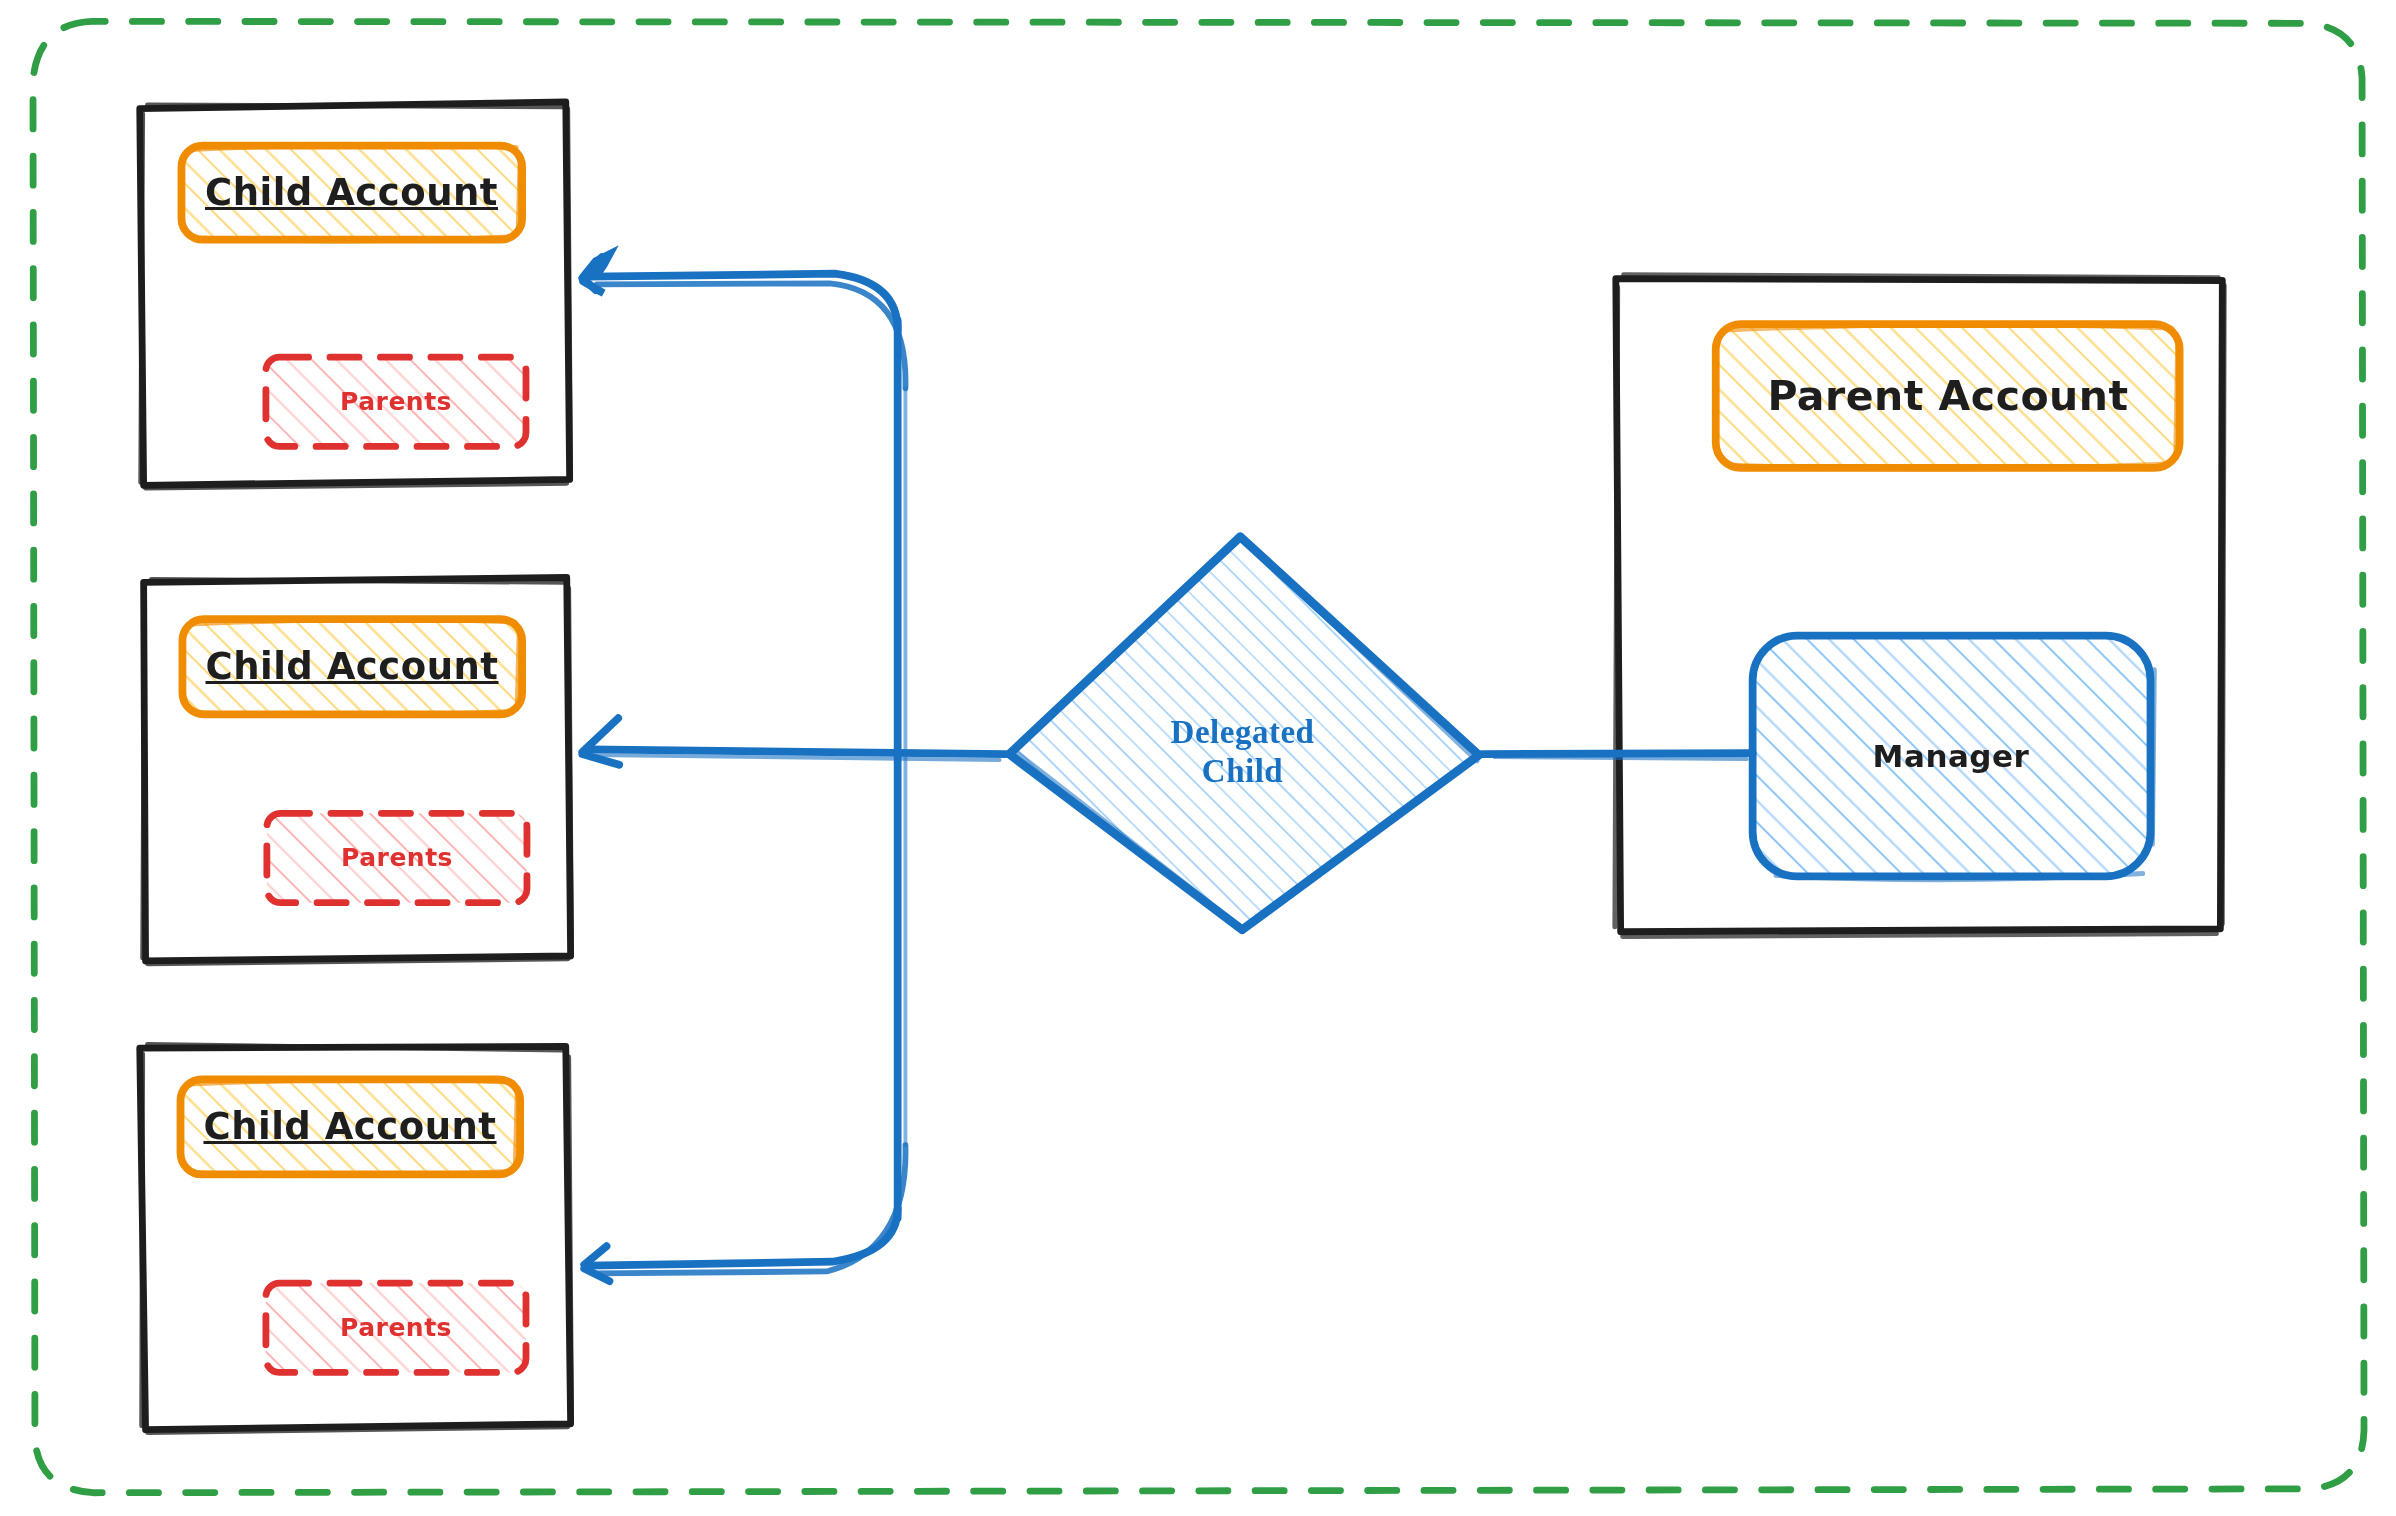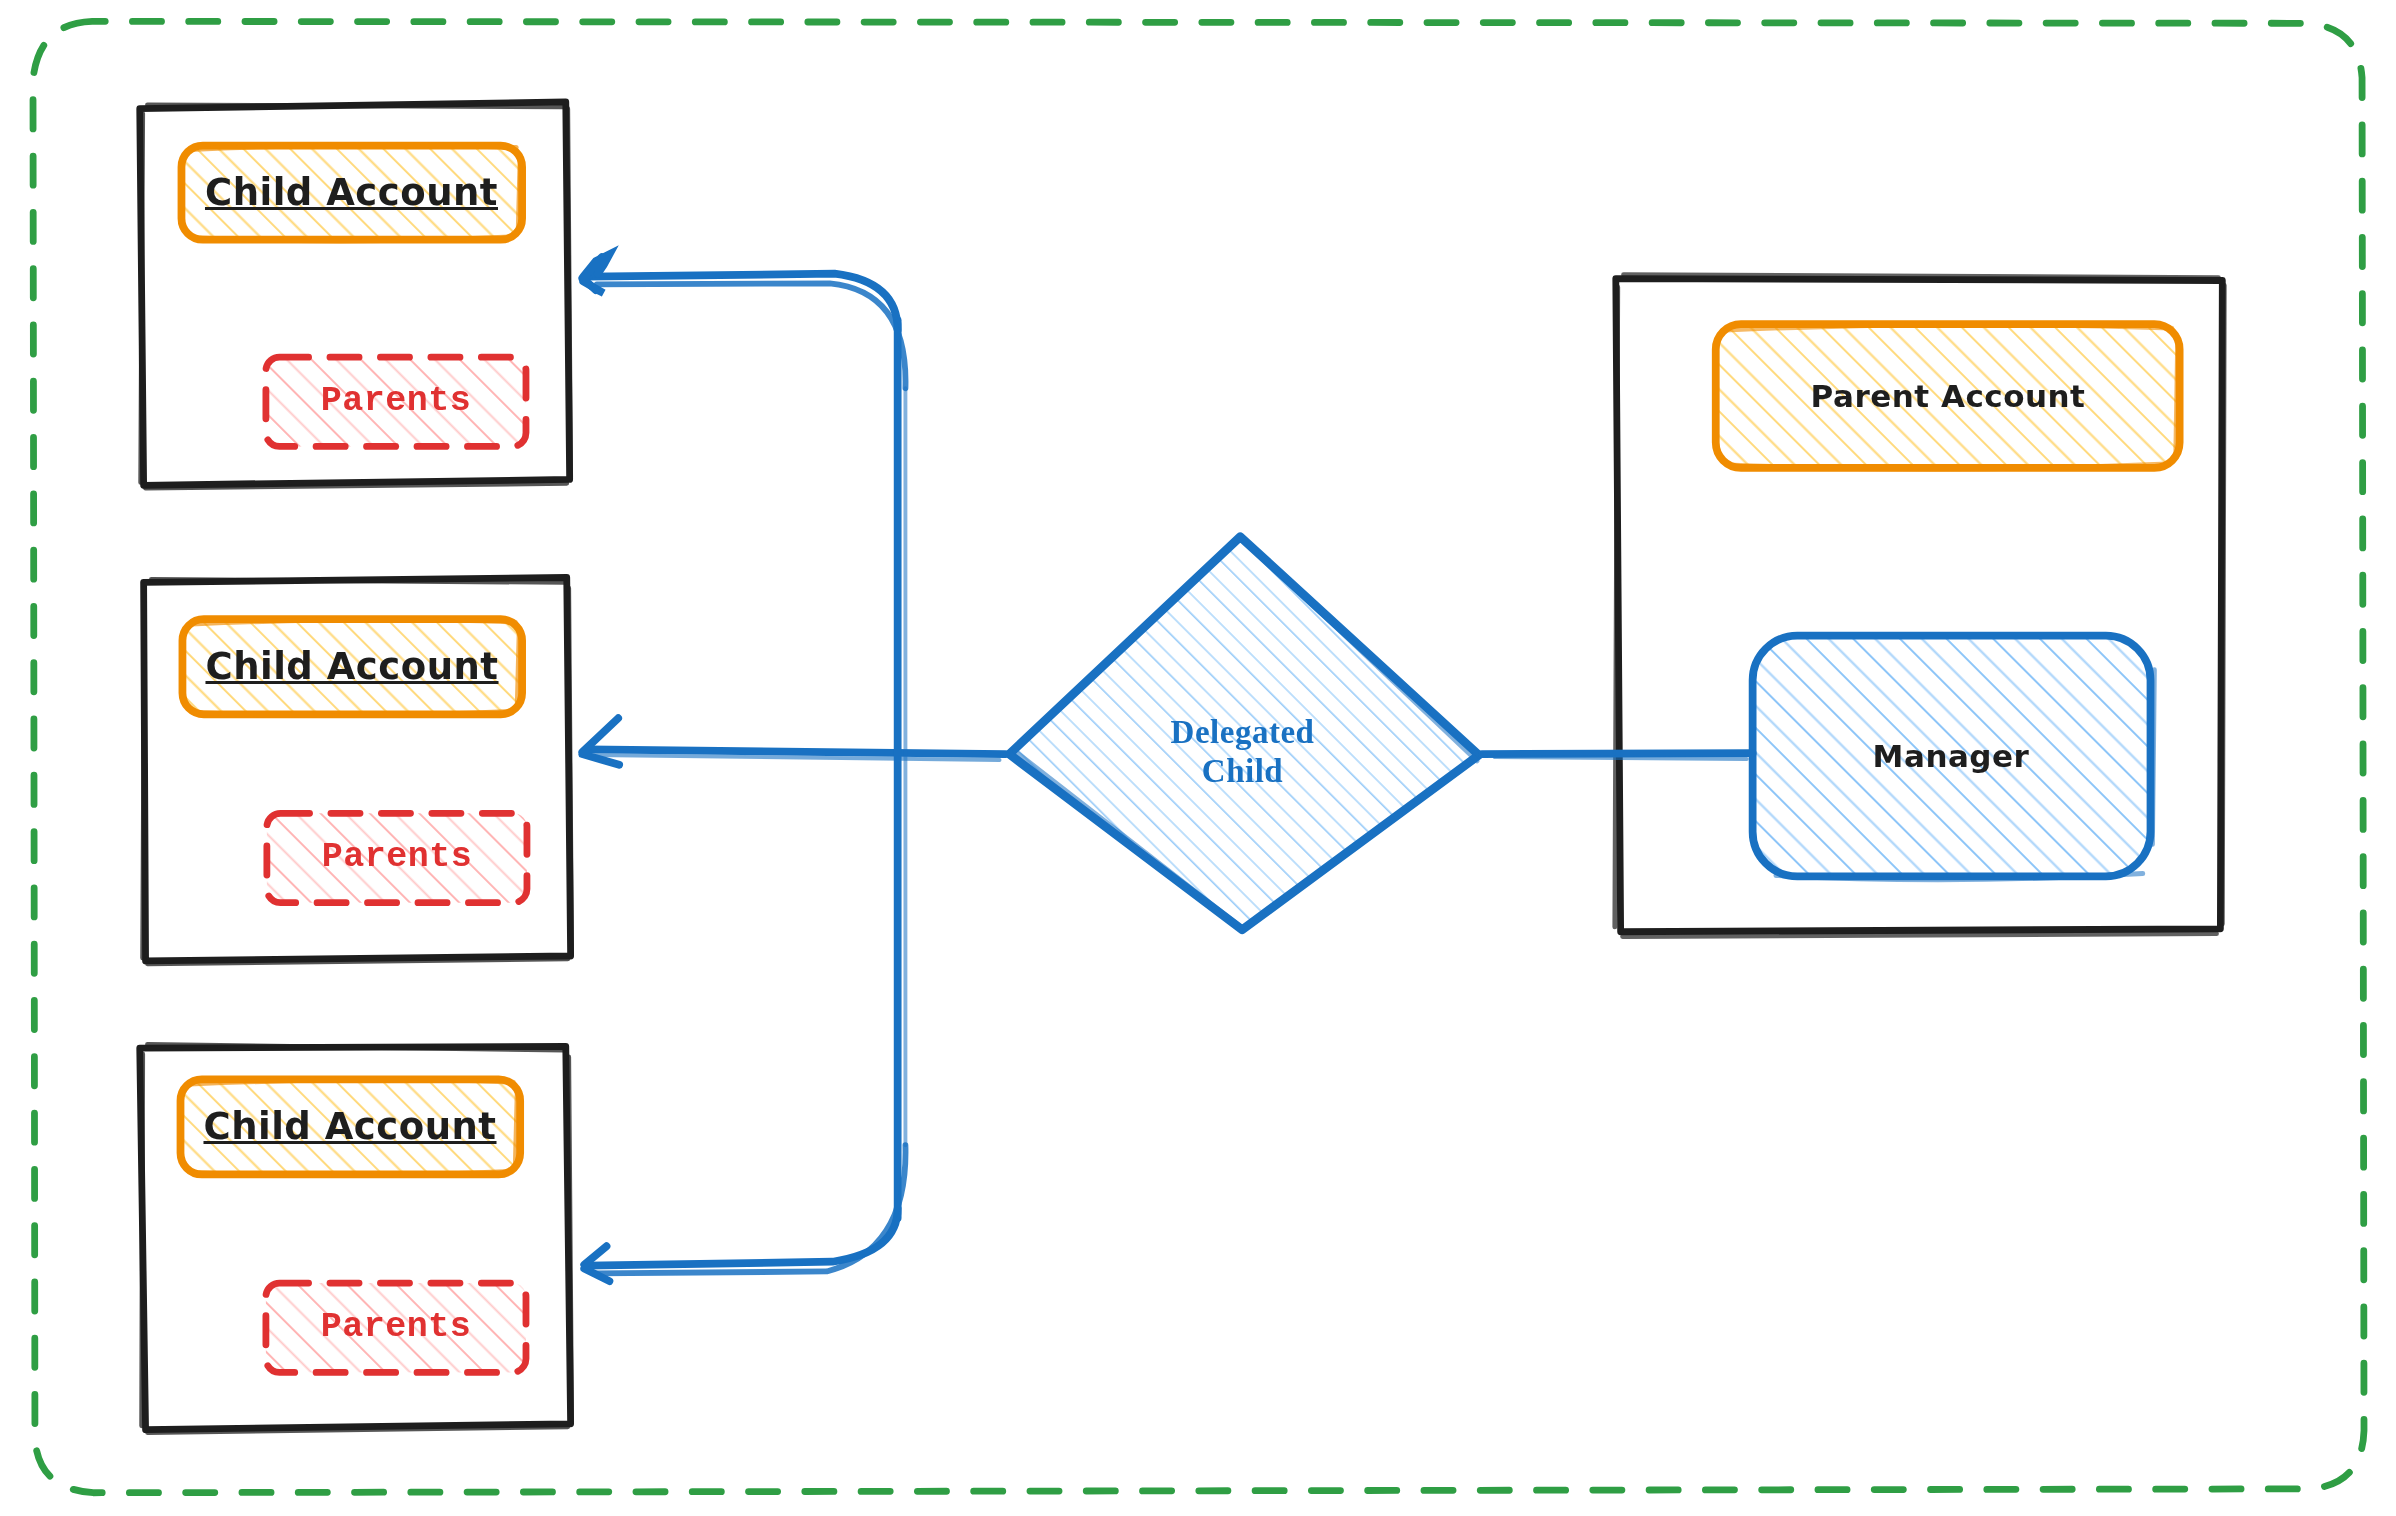--- a/index.html
+++ b/index.html
@@ -36,28 +36,27 @@
     line-height: 1.18;
   }
   .lbl-child {
     font-size: 37px;
     font-weight: 700;
     color: #1e1e1e;
     letter-spacing: 0.5px;
     text-decoration: underline;
   }
   .lbl-parents {
-    font-size: 35px;
+    font-size: 25px;
     font-weight: 700;
     color: #e03131;
     letter-spacing: 0.5px;
-    font-family: Liberation Mono, monospace;
   }
   .lbl-parent-account {
-    font-size: 31px;
+    font-size: 41px;
     font-weight: 700;
     color: #1e1e1e;
     letter-spacing: 0.5px;
   }
   .lbl-manager {
     font-size: 31px;
     font-weight: 700;
     color: #1e1e1e;
     letter-spacing: 0.5px;
   }

